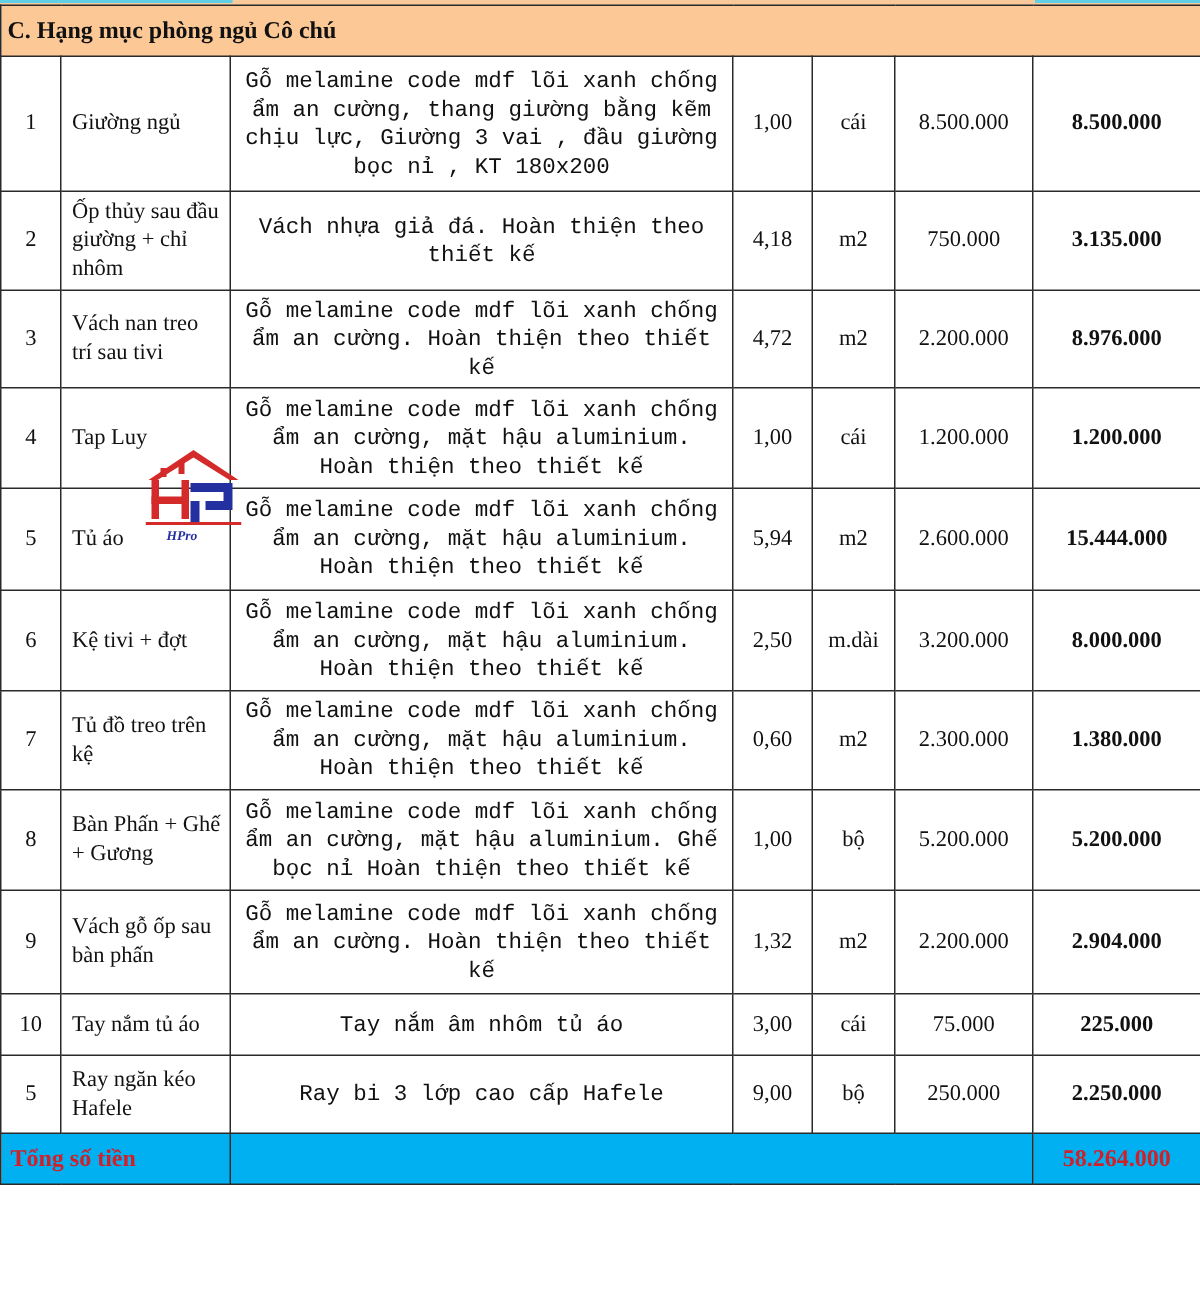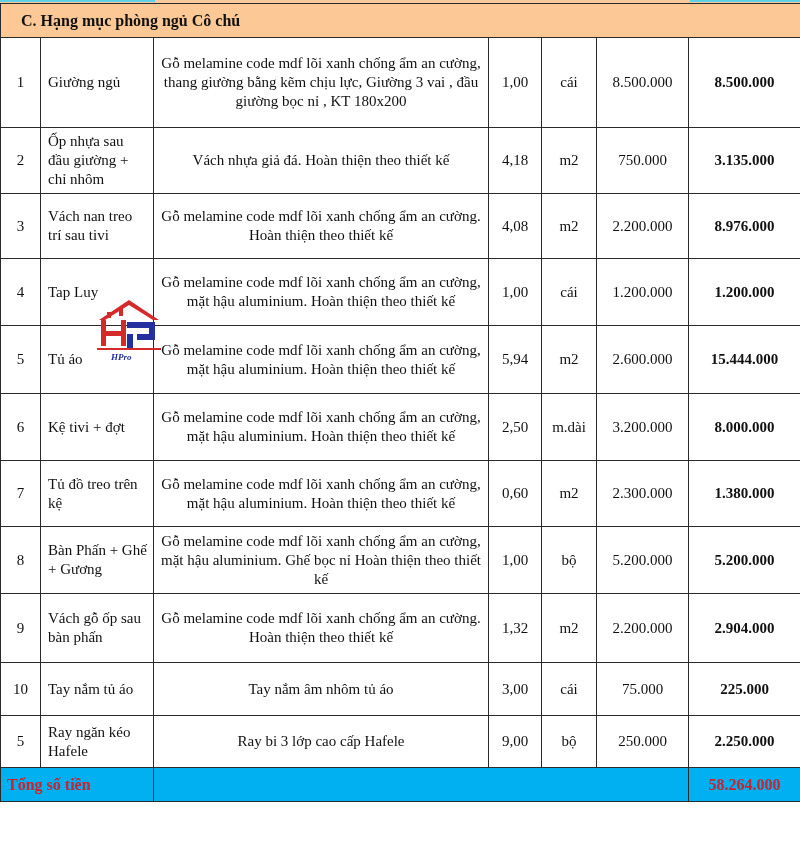--- a/index.html
+++ b/index.html
@@ -2,24 +2,24 @@
 <html><head>
 <meta charset="utf-8">
 <style>
   html, body { margin:0; padding:0; background:#ffffff; }
   body { width:800px; height:861px; overflow:hidden; position:relative; font-family:"Liberation Serif", "DejaVu Serif", serif; color:#111; }
   .topstrip { position:absolute; left:0; top:0; width:800px; height:4px; background:#f7c99b; }
   .topstrip .cyanline { position:absolute; left:0; top:0; width:155px; height:2px; background:#5fd0e6; }
   .topstrip .cyanline2 { position:absolute; left:690px; top:0; width:110px; height:2px; background:#5fd0e6; }
   table { position:absolute; left:0; top:3px; width:800px; border-collapse:collapse; table-layout:fixed; }
   td { border:1.5px solid #2a2a2a; font-size:15px; line-height:19px; text-align:center; vertical-align:middle; padding:0 4px; }
-  tr.section td { background:#fbc896; text-align:left; font-weight:bold; font-size:16px; height:33px; padding-left:20px; }
+  tr.section td { background:#fbc896; text-align:left; font-weight:bold; font-size:16px; height:33px; padding-left:4px; }
   td.stt { font-size:15px; }
   td.name { text-align:left; font-weight:normal; padding-left:7px; }
-  td.desc { padding:0 6px; }
+  td.desc { padding:0 6px;font-family:Liberation Mono, monospace; }
   td.total { font-weight:bold; }
   tr.sum td { background:#00b0f0; height:33px; color:#d0202a; font-weight:bold; font-size:16px; }
   tr.sum td.lbl { text-align:left; padding-left:6px; }
   .logo { position:absolute; left:97px; top:298px; width:64px; height:64px; }
 </style>
 </head>
 <body>
 
 <div class="topstrip">
   <div class="cyanline"></div>
@@ -44,32 +44,32 @@
         <td class="stt">1</td>
         <td class="name">Giường ngủ</td>
         <td class="desc">Gỗ melamine code mdf lõi xanh chống ẩm an cường, thang giường bằng kẽm chịu lực, Giường 3 vai , đầu giường bọc nỉ , KT 180x200</td>
         <td class="qty">1,00</td>
         <td class="unit">cái</td>
         <td class="price">8.500.000</td>
         <td class="total">8.500.000</td>
       </tr>
       <tr style="height: 66px;">
         <td class="stt">2</td>
-        <td class="name">Ốp nhựa sau đầu giường + chỉ nhôm</td>
+        <td class="name">Ốp thủy sau đầu giường + chỉ nhôm</td>
         <td class="desc">Vách nhựa giả đá. Hoàn thiện theo thiết kế</td>
         <td class="qty">4,18</td>
         <td class="unit">m2</td>
         <td class="price">750.000</td>
         <td class="total">3.135.000</td>
       </tr>
       <tr style="height: 65px;">
         <td class="stt">3</td>
         <td class="name">Vách nan treo trí sau tivi</td>
         <td class="desc">Gỗ melamine code mdf lõi xanh chống ẩm an cường. Hoàn thiện theo thiết kế</td>
-        <td class="qty">4,08</td>
+        <td class="qty">4,72</td>
         <td class="unit">m2</td>
         <td class="price">2.200.000</td>
         <td class="total">8.976.000</td>
       </tr>
       <tr style="height: 67px;">
         <td class="stt">4</td>
         <td class="name">Tap Luy</td>
         <td class="desc">Gỗ melamine code mdf lõi xanh chống ẩm an cường, mặt hậu aluminium. Hoàn thiện theo thiết kế</td>
         <td class="qty">1,00</td>
         <td class="unit">cái</td>
@@ -114,21 +114,21 @@
       </tr>
       <tr style="height: 69px;">
         <td class="stt">9</td>
         <td class="name">Vách gỗ ốp sau bàn phấn</td>
         <td class="desc">Gỗ melamine code mdf lõi xanh chống ẩm an cường. Hoàn thiện theo thiết kế</td>
         <td class="qty">1,32</td>
         <td class="unit">m2</td>
         <td class="price">2.200.000</td>
         <td class="total">2.904.000</td>
       </tr>
-      <tr style="height: 53px;">
+      <tr style="height: 41px;">
         <td class="stt">10</td>
         <td class="name">Tay nắm tủ áo</td>
         <td class="desc">Tay nắm âm nhôm tủ áo</td>
         <td class="qty">3,00</td>
         <td class="unit">cái</td>
         <td class="price">75.000</td>
         <td class="total">225.000</td>
       </tr>
       <tr style="height: 52px;">
         <td class="stt">5</td>

